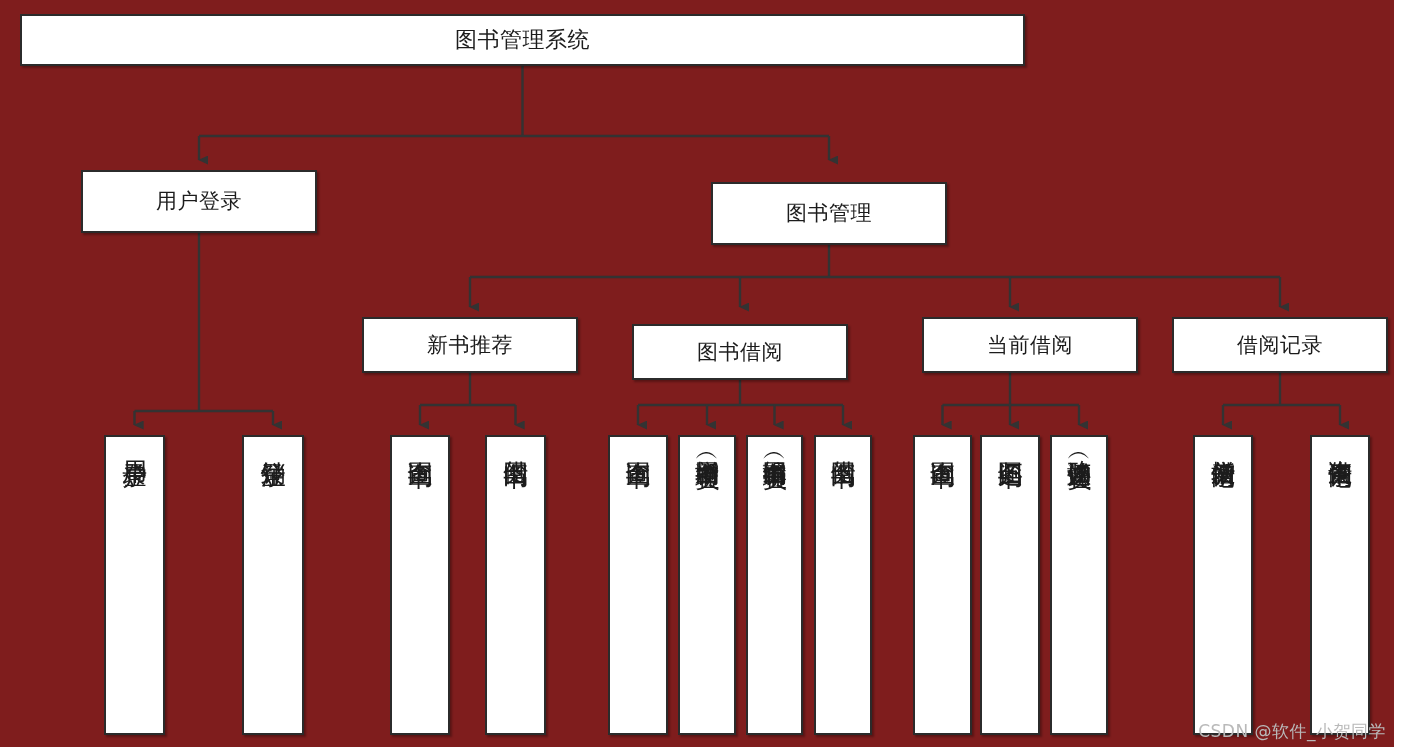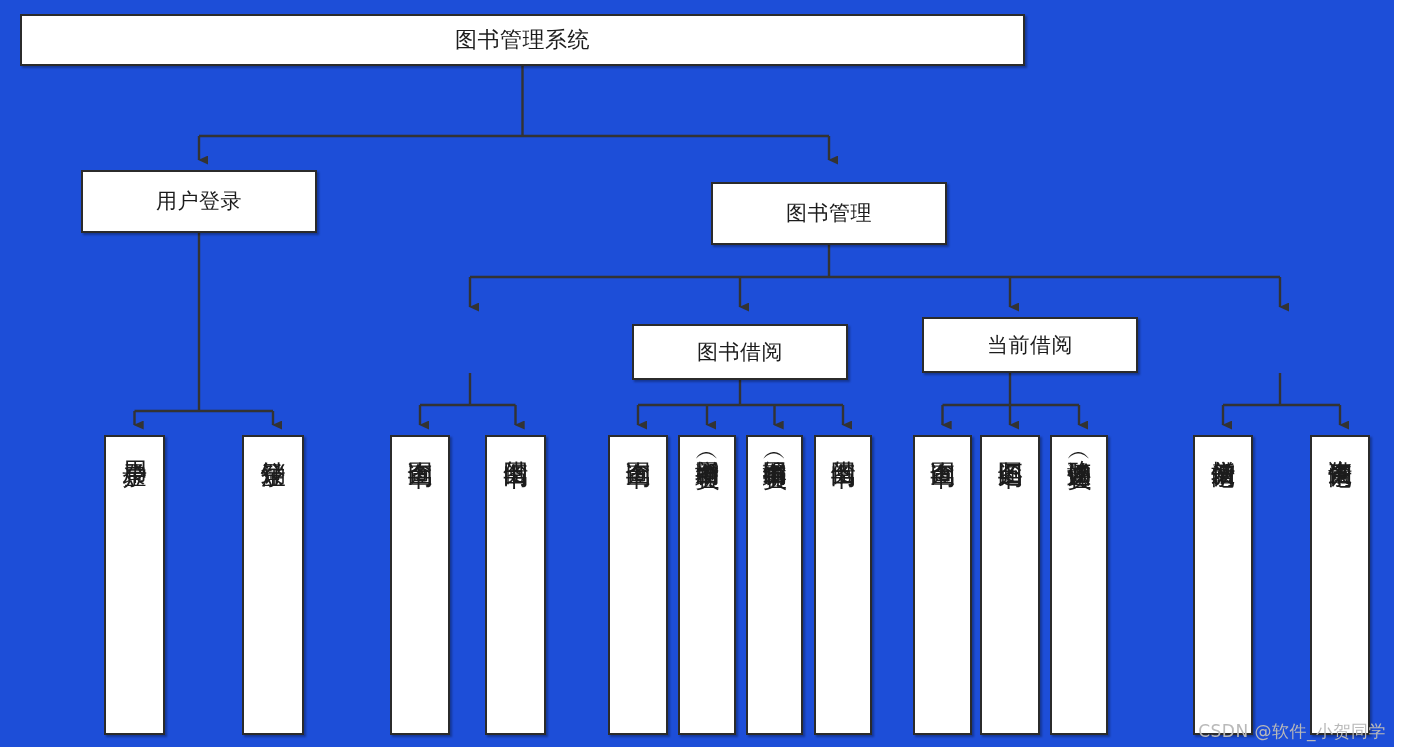--- a/index.html
+++ b/index.html
@@ -8,21 +8,21 @@
     padding: 0;
     background: #ffffff;
   }
   body {
     font-family: "DejaVu Sans", "Liberation Sans", sans-serif;
   }
   #canvas {
     position: relative;
     width: 1394px;
     height: 747px;
-    background: #1d4ed8;
+    background: #7f1d1d;
     overflow: hidden;
   }
   #edge-layer {
     position: absolute;
     left: 0;
     top: 0;
     width: 1405px;
     height: 747px;
     pointer-events: none;
   }
@@ -134,26 +134,32 @@
     <span class="lbl">图书管理系统</span>
   </div>
 
   <div class="node h" style="left: 81px; top: 170px; width: 236px; height: 63px;">
     <span class="lbl">用户登录</span>
   </div>
   <div class="node h" style="left: 711px; top: 182px; width: 236px; height: 63px;">
     <span class="lbl">图书管理</span>
   </div>
 
+  <div class="node h" style="left: 362px; top: 317px; width: 216px; height: 56px;">
+    <span class="lbl">新书推荐</span>
+  </div>
   <div class="node h" style="left: 632px; top: 324px; width: 216px; height: 56px;">
     <span class="lbl">图书借阅</span>
   </div>
   <div class="node h" style="left: 902px; top: 317px; width: 216px; height: 56px; margin-left: 20px;">
     <span class="lbl">当前借阅</span>
   </div>
+  <div class="node h" style="left: 1172px; top: 317px; width: 216px; height: 56px;">
+    <span class="lbl">借阅记录</span>
+  </div>
 
   <div class="node v" style="left: 104px; top: 435px; width: 61px; height: 300px;">
     <span class="lbl">用户登录</span>
   </div>
   <div class="node v" style="left: 242px; top: 435px; width: 62px; height: 300px;">
     <span class="lbl">注销登录</span>
   </div>
 
   <div class="node v" style="left: 390px; top: 435px; width: 60px; height: 300px;">
     <span class="lbl">查询图书</span>

